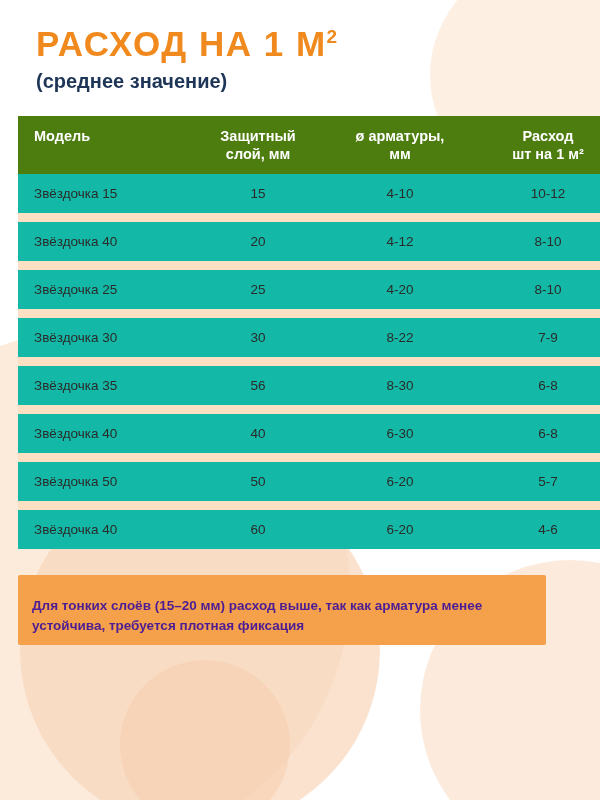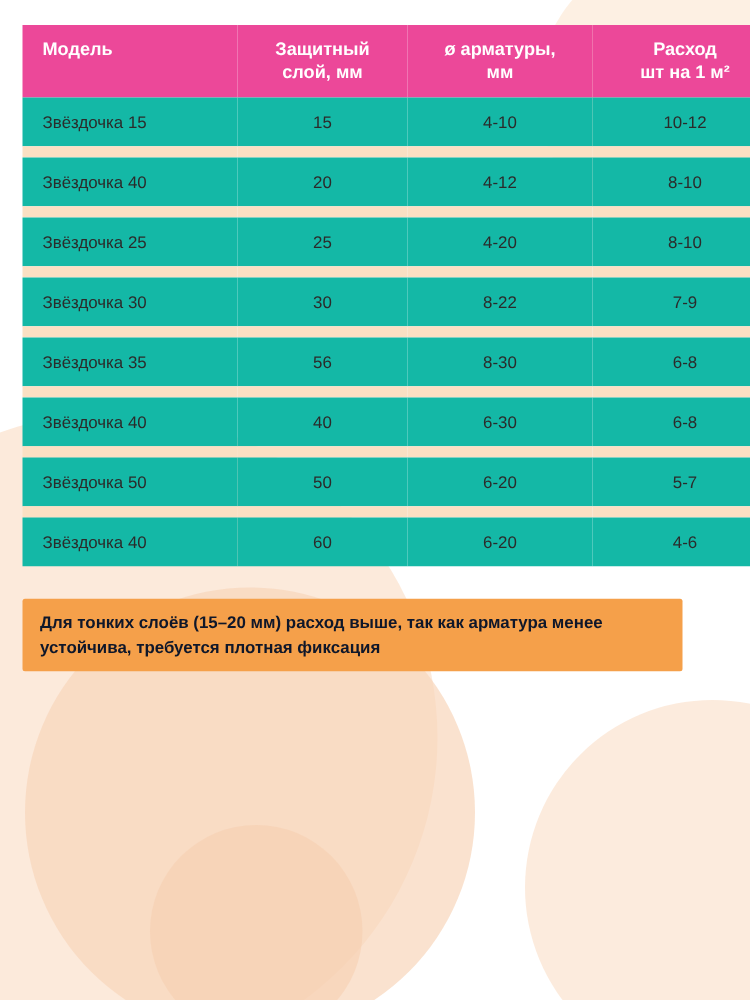--- a/index.html
+++ b/index.html
@@ -93,21 +93,21 @@
   }
 
   
   .table {
     margin-top: 20px;
     width: 100%;
     border-collapse: collapse;
     table-layout: fixed;
   }
   .table th {
-    background: #ec4899;
+    background: #4d7c0f;
     color: #ffffff;
     font-size: 14.5px;
     font-weight: bold;
     padding: 11px 4px;
     line-height: 1.25;
     text-align: center;
     vertical-align: top;
   }
   .table th.col-model {
     text-align: left;
@@ -137,44 +137,50 @@
 
   
   .notes {
     margin-top: 26px;
     display: flex;
     flex-direction: column;
     gap: 13px;
   }
   .note {
     background: #f5a04a;
-    color: #0f172a;
+    color: #4c1d95;
     font-size: 13.5px;
     font-weight: bold;
     line-height: 1.45;
-    padding: 9px 14px 10px 14px;
+    padding: 21px 14px 10px 14px;
     border-radius: 2px;
     display: inline-block;
     align-self: flex-start;
     max-width: 500px;
   }
 </style>
 </head>
 <body>
 
 <div class="page">
 
   <div class="blob blob-4"></div>
   <div class="blob blob-1"></div>
   <div class="blob blob-2"></div>
   <div class="blob blob-3"></div>
   <div class="blob blob-5"></div>
 
   <div class="content">
 
+    <div class="header-block">
+      <h1 class="title">
+        <span>РАСХОД НА 1 М</span><sup>2</sup>
+      </h1>
+      <h2 class="subtitle">(среднее значение)</h2>
+    </div>
 
     <table class="table">
       <thead>
         <tr>
           <th class="col-model">Модель</th>
           <th class="col-layer">
             <span>Защитный</span><br>
             <span>слой, мм</span>
           </th>
           <th class="col-diam">

